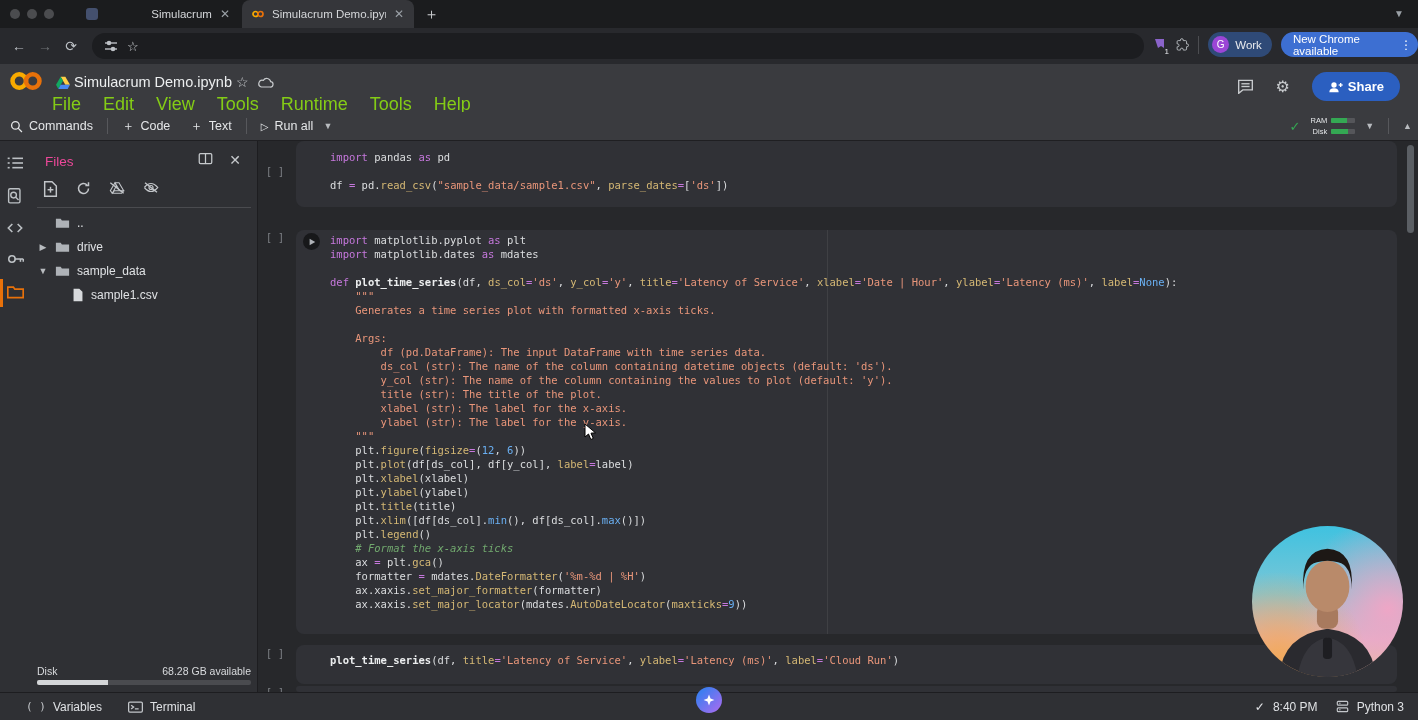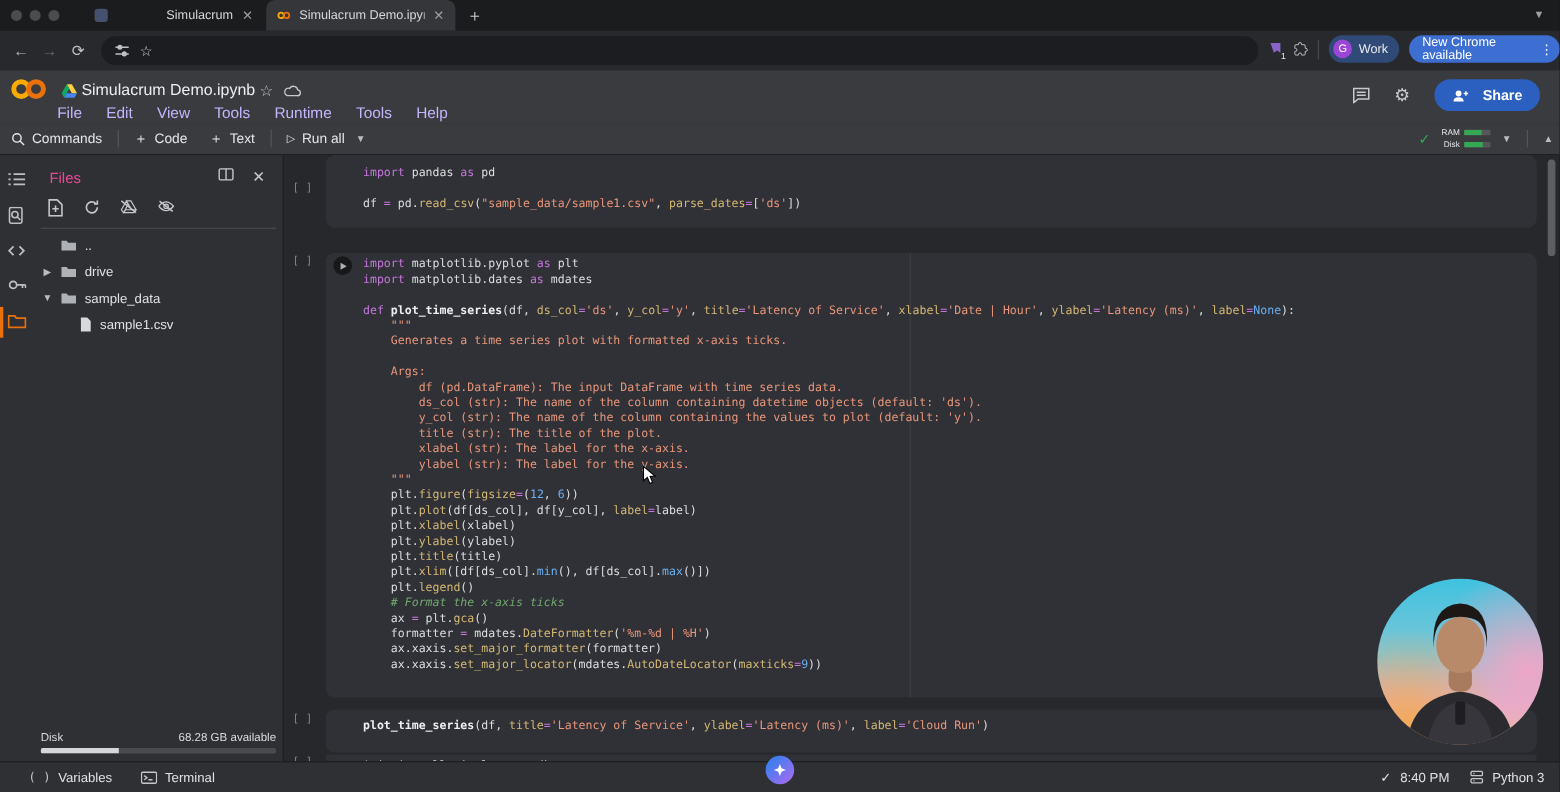--- a/index.html
+++ b/index.html
@@ -36,24 +36,24 @@
   .avatar-g { width:17px; height:17px; border-radius:50%; background:#9b46d6; color:#fff; font-size:10px;
               display:flex; align-items:center; justify-content:center; }
   .pill-update { display:flex; align-items:center; gap:6px; background:#3d6fd2; border-radius:13px;
                  height:25px; padding:0 6px 0 12px; font-size:11.5px; color:#fff; }
 
   
   .cheader { position:absolute; left:0; top:64px; width:1418px; height:48px; background:#3a3b3f; }
   .clogo { position:absolute; left:8px; top:6px; }
   .ctitle { position:absolute; left:74px; top:10px; font-size:14.5px; color:#eceeef; }
   .hic { position:absolute; top:10px; color:#c7cacd; font-size:13px; }
-  .menus { position:absolute; left:52px; top:30px; display:flex; gap:22px; font-size:14px; color:#c4b5fd; }
+  .menus { position:absolute; left:52px; top:30px; display:flex; gap:22px; font-size:18px; color:#84cc16; }
   .menus span { cursor:default; }
   .hdr-right { position:absolute; right:18px; top:8px; display:flex; align-items:center; gap:22px; }
-  .share { display:flex; align-items:center; gap:12px; background:#2b5fc0; border-radius:15px;
+  .share { display:flex; align-items:center; gap:4px; background:#2b5fc0; border-radius:15px;
            height:29px; padding:0 16px; font-size:13px; color:#fff; font-weight:bold; }
 
   
   .ctoolbar { position:absolute; left:0; top:112px; width:1418px; height:29px; background:#3a3b3f;
               border-bottom:1px solid #1f1f22; display:flex; align-items:center; font-size:12.5px; color:#e4e6e8; }
   .tbitem { display:flex; align-items:center; gap:6px; padding:0 10px; }
   .tbsep { width:1px; height:16px; background:#57585c; margin:0 4px; }
   .tb-right { position:absolute; right:6px; display:flex; align-items:center; gap:10px; }
   .ramdisk { display:flex; flex-direction:column; gap:2px; font-size:7.5px; color:#e4e6e8; }
   .rdrow { display:flex; align-items:center; gap:4px; justify-content:flex-end; }

